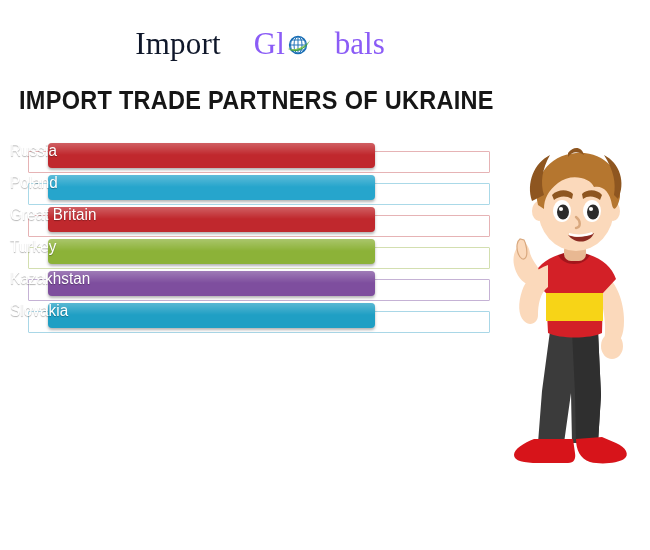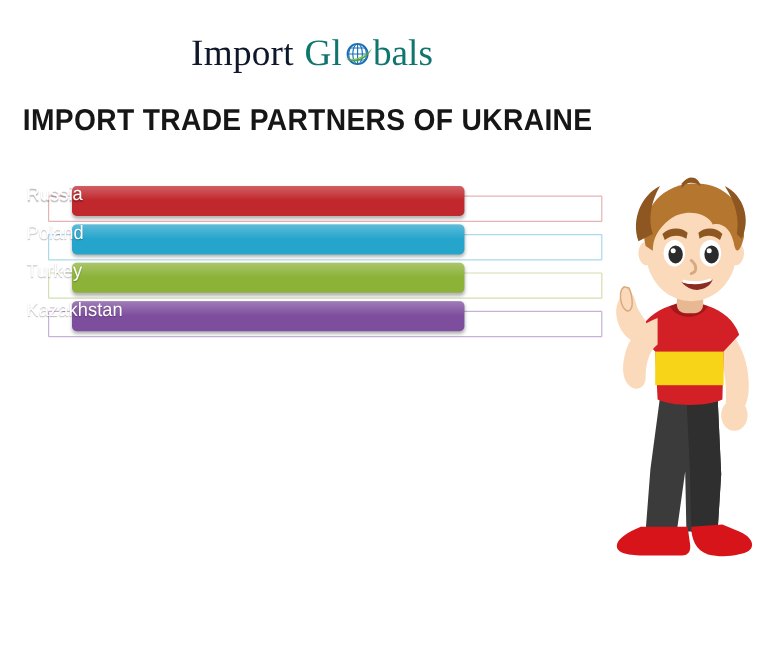--- a/index.html
+++ b/index.html
@@ -14,21 +14,21 @@
   
   #logo{
     position:absolute; left:0; top:28px; width:520px;
     text-align:center;
     white-space:nowrap;
     font-family:"Liberation Serif", serif;
     font-size:31px;
     line-height:1;
   }
   #logo .w-import{ color:#0f172a; letter-spacing:.2px; }
-  #logo .w-gl,#logo .w-bals{ color:#0f766e; }
+  #logo .w-gl,#logo .w-bals{ color:#8b5cf6;margin-left:24px; }
   #logo .sp{ display:inline-block; width:9px; }
   #logo .globe-wrap{
     display:inline-block; width:26px; height:26px;
     vertical-align:-4px; position:relative;
   }
 
   
   #title{
     position:absolute; left:19px; top:86px;
     font-family:"Liberation Sans", sans-serif;
@@ -36,22 +36,22 @@
     font-size:25px;
     letter-spacing:.3px;
     color:#161616;
     transform:scaleX(.94);
     transform-origin:left center;
     white-space:nowrap;
   }
 
   
   #chart{
-    position:absolute; left:12px; top:138px;
-    width:500px; height:340px;margin-top:12px;
+    position:absolute; left:0; top:138px;
+    width:500px; height:340px;
   }
   .row{
     position:relative;
     height:32px;
   }
   .track{
     position:absolute;
     left:28px; top:13px;
     width:462px; height:22px;
     border:1px solid #cccccc;
@@ -127,28 +127,38 @@
       <div class="track" style="border-color: rgb(230, 179, 181);"></div>
       <div class="bar" style="background: rgb(192, 40, 45); width: 327px;"></div>
       <span class="bar-label">Russia</span>
     </div>
     <div class="row">
       <div class="track" style="border-color: rgb(170, 217, 232);"></div>
       <div class="bar" style="background: rgb(38, 165, 204); width: 327px;"></div>
       <span class="bar-label">Poland</span>
     </div>
     <div class="row">
+      <div class="track" style="border-color: rgb(230, 179, 181);"></div>
+      <div class="bar" style="background: rgb(192, 40, 45); width: 327px;"></div>
+      <span class="bar-label">Great Britain</span>
+    </div>
+    <div class="row">
       <div class="track" style="border-color: rgb(211, 223, 176);"></div>
       <div class="bar" style="background: rgb(140, 178, 56); width: 327px;"></div>
       <span class="bar-label">Turkey</span>
     </div>
     <div class="row">
       <div class="track" style="border-color: rgb(197, 178, 213);"></div>
       <div class="bar" style="background: rgb(126, 78, 158); width: 327px;"></div>
       <span class="bar-label">Kazakhstan</span>
+    </div>
+    <div class="row">
+      <div class="track" style="border-color: rgb(169, 215, 231);"></div>
+      <div class="bar" style="background: rgb(31, 159, 196); width: 327px;"></div>
+      <span class="bar-label">Slovakia</span>
     </div>
   </div>
 
 <div id="boy">
 <svg width="152" height="330" viewBox="0 0 152 330" aria-hidden="true">
 
   <path d="M52 188 L100 188 L103 252 L100 300 L74 300 L73 250 L66 300 L40 300 L44 248 Z" fill="#3b3b3b"></path>
   <path d="M74 188 L100 188 L103 252 L100 300 L78 300 L77 250 Z" fill="#2f2f2f"></path>
 
   <path d="M36 296 C26 300 16 306 16 312 C16 318 26 320 40 320 L70 320 C76 320 78 316 77 310 L75 296 Z" fill="#d7141a"></path>

